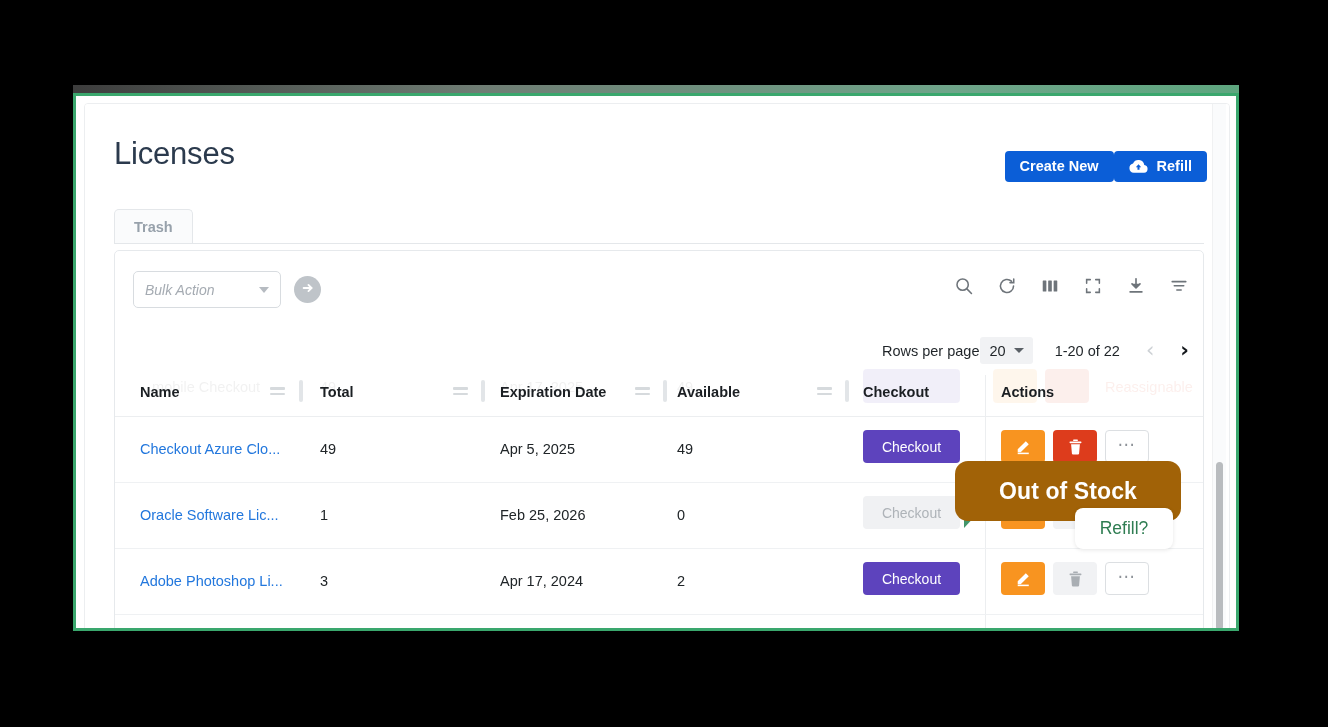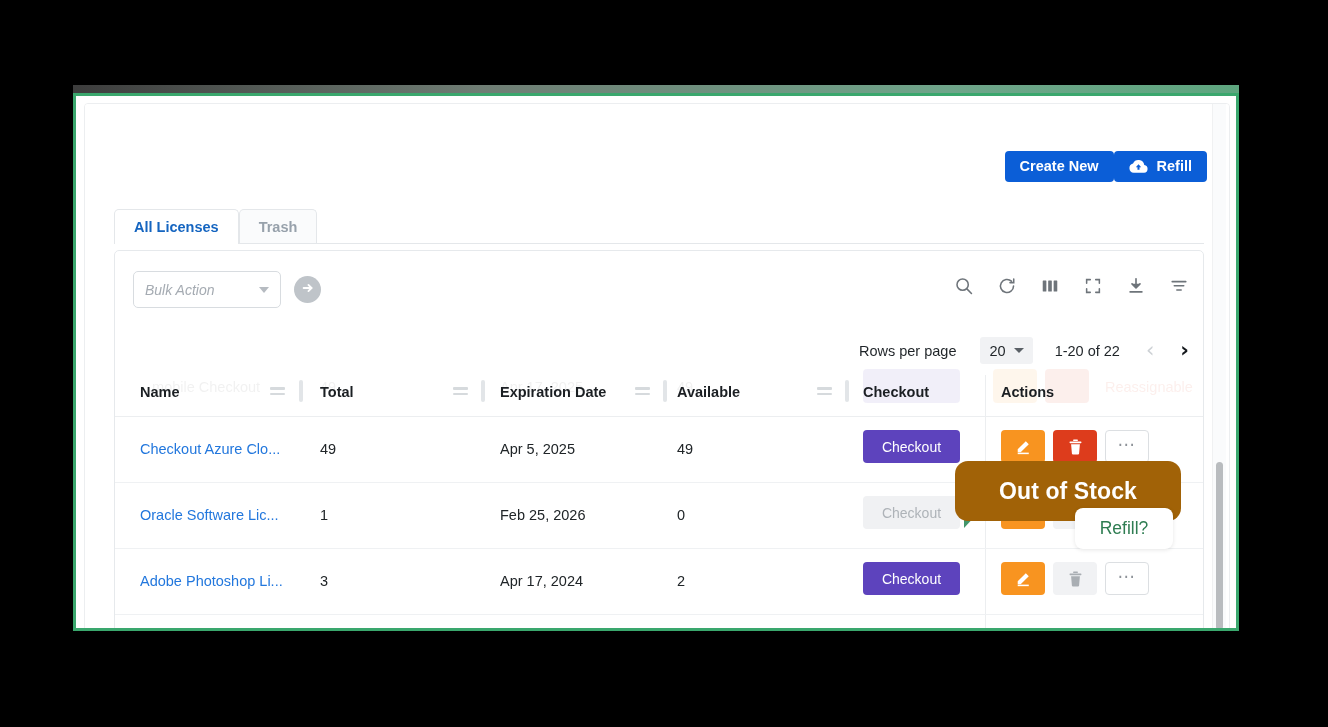--- a/index.html
+++ b/index.html
@@ -160,21 +160,21 @@
 
   
   .pagination {
     position: absolute; right: 14px; top: 86px;
     display: flex; align-items: center;
     font-size: 14.5px;
     color: #1f2428;
   }
   .rpp-label { color: #1f2428; }
   .rpp-box {
-    margin-left: 24px;
+    margin-left: 1px;
     height: 27px;
     background: #f1f2f4;
     border-radius: 3px;
     padding: 0 9px;
     display: flex; align-items: center; gap: 8px;
     cursor: pointer;
     font-size: 14.5px;
   }
   .rpp-caret {
     width: 0; height: 0;
@@ -375,41 +375,39 @@
 <body>
 
 <div id="app-window">
 
   <div class="titlebar"></div>
 
   <div class="window-body">
     <div class="inner-pane">
 
       <div class="page-head">
+        <div class="page-title">Licenses</div>
 
         <div class="head-actions">
           <button class="btn-primary">
             <span>Create New</span>
           </button>
           <button class="btn-primary">
             <span>
               <svg width="19" height="15" viewBox="0 0 24 18" fill="#ffffff">
                 <path d="M19.3 7.1A7.5 7.5 0 0 0 5.1 5.2 6 6 0 0 0 6 17h13a5 5 0 0 0 .3-9.9z"></path>
                 <path d="M12 6.2l3.4 3.6h-2.1v3.4h-2.6V9.8H8.6L12 6.2z" fill="#0b5ed7"></path>
               </svg>
             </span>
             <span>Refill</span>
           </button>
         </div>
       </div>
 
       <div class="tabs">
-        <div class="tab active">
-          <span>All Licenses</span>
-        </div>
         <div class="tab">
           <span>Trash</span>
         </div>
       </div>
       <div class="tabs-rule"></div>
 
       <div class="card">
 
         <div class="toolbar">
 

